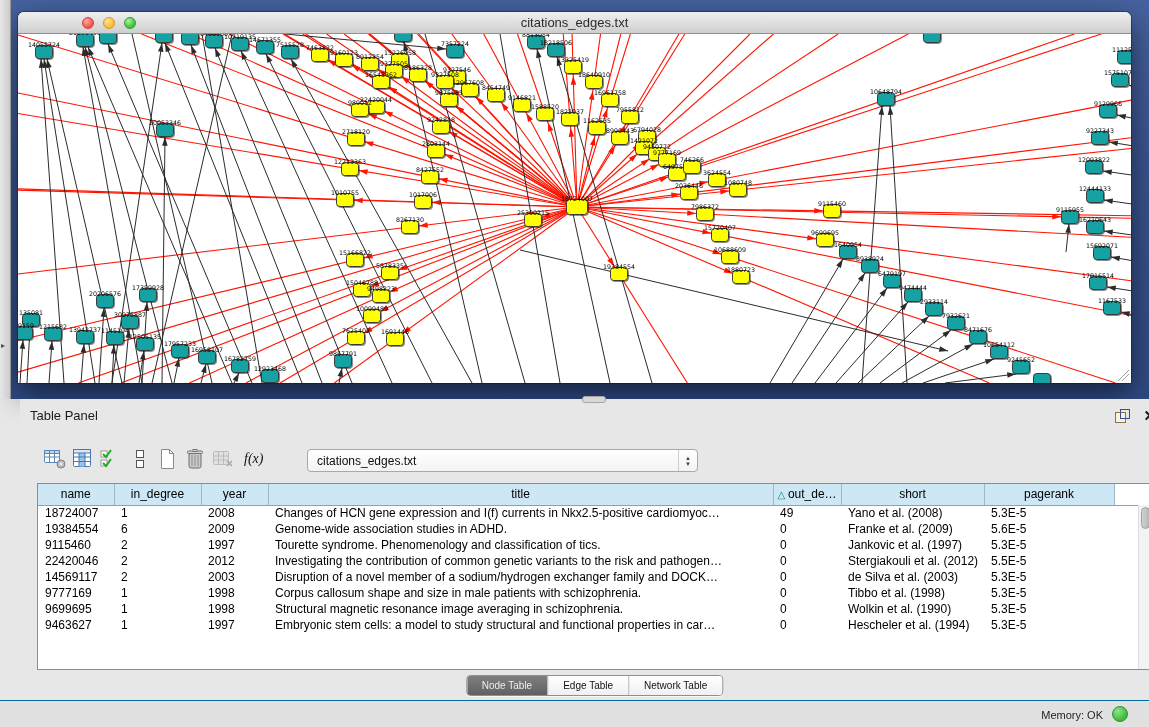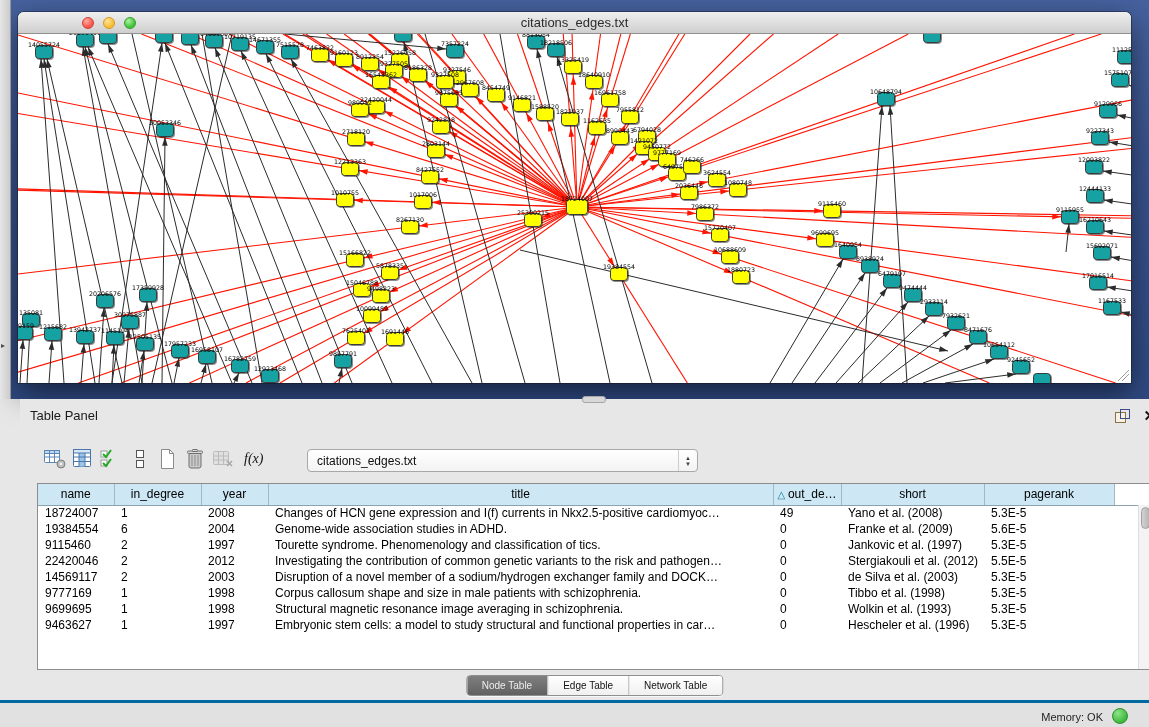--- a/index.html
+++ b/index.html
@@ -68,21 +68,21 @@
 
   .tabbar { position:absolute; left:50%; top:276px; transform:translateX(-50%); display:flex; height:21px;
             border:1px solid #8f8f8f; border-radius:4px; overflow:hidden; background:#fff;
             box-shadow:0 1px 0 rgba(255,255,255,.7); }
   .tab { padding:0 15px; display:flex; align-items:center; font-size:10px; color:#121212;
          background:linear-gradient(#ffffff,#f0f0f0); cursor:pointer; }
   .tab + .tab { border-left:1px solid #b5b5b5; }
   .tab.active { background:linear-gradient(#7f7f7f,#616161); color:#eeeeee; }
 
   .statusbar { position:absolute; left:0; top:700px; width:1149px; height:27px;
-               background:#e1e1e1; border-top:3px solid #0369a1; }
+               background:#e1e1e1; border-top:1px solid #0369a1; }
   .memory-label { position:absolute; right:46px; top:8px; font-size:11px; color:#1f1f1f; }
   .memory-dot { position:absolute; right:21px; top:5px; width:16px; height:16px; border-radius:50%;
                 background:radial-gradient(circle at 35% 30%,#8ee488,#3cb93c 70%); border:1px solid #2e8f2e;
                 cursor:pointer; }
 </style>
 </head>
 <body>
 
 <div class="app">
 
@@ -666,21 +666,21 @@
               <td>2008</td>
               <td>Changes of HCN gene expression and I(f) currents in Nkx2.5-positive cardiomyoc…</td>
               <td>49</td>
               <td>Yano et al. (2008)</td>
               <td>5.3E-5</td>
               <td></td>
             </tr>
             <tr>
               <td>19384554</td>
               <td>6</td>
-              <td>2004</td>
+              <td>2009</td>
               <td>Genome-wide association studies in ADHD.</td>
               <td>0</td>
               <td>Franke et al. (2009)</td>
               <td>5.6E-5</td>
               <td></td>
             </tr>
             <tr>
               <td>9115460</td>
               <td>2</td>
               <td>1997</td>
@@ -719,31 +719,31 @@
               <td>Tibbo et al. (1998)</td>
               <td>5.3E-5</td>
               <td></td>
             </tr>
             <tr>
               <td>9699695</td>
               <td>1</td>
               <td>1998</td>
               <td>Structural magnetic resonance image averaging in schizophrenia.</td>
               <td>0</td>
-              <td>Wolkin et al. (1993)</td>
+              <td>Wolkin et al. (1990)</td>
               <td>5.3E-5</td>
               <td></td>
             </tr>
             <tr>
               <td>9463627</td>
               <td>1</td>
               <td>1997</td>
               <td>Embryonic stem cells: a model to study structural and functional properties in car…</td>
               <td>0</td>
-              <td>Hescheler et al. (1996)</td>
+              <td>Hescheler et al. (1994)</td>
               <td>5.3E-5</td>
               <td></td>
             </tr>
           </tbody>
       </table>
       <div class="vscroll">
         <div class="vthumb"></div>
       </div>
     </div>
 

